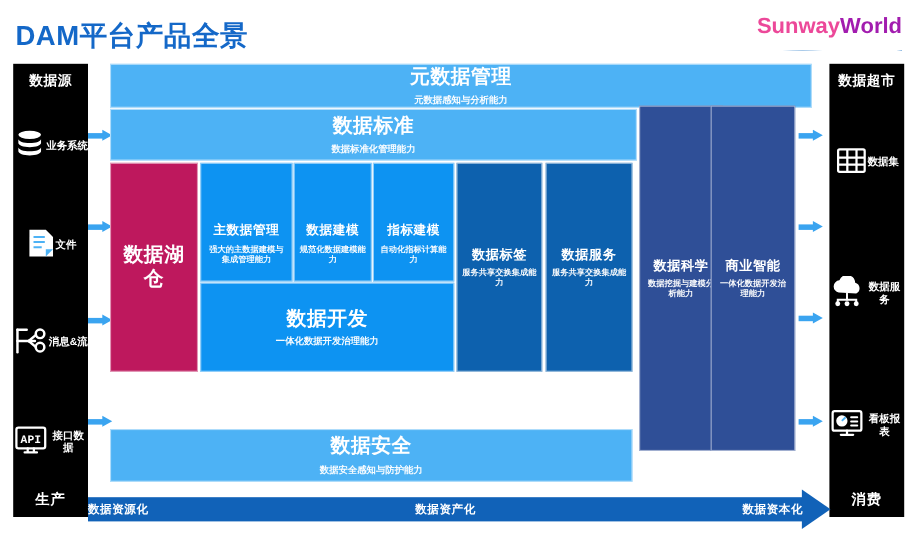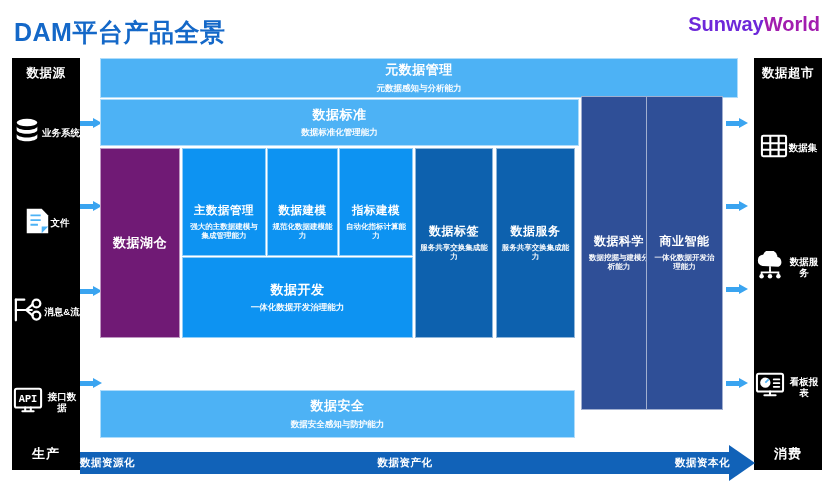--- a/index.html
+++ b/index.html
@@ -18,21 +18,21 @@
   
   .page-title{
     position:absolute;left:14px;top:16px;
     font-size:25px;font-weight:bold;letter-spacing:.5px;
     color:#1468c8;white-space:nowrap;
   }
   .logo{
     position:absolute;right:14px;top:14px;
     font-size:20px;font-weight:bold;white-space:nowrap;line-height:1;
   }
-  .logo .sw{color:#6d28d9;}
+  .logo .sw{color:#ec4899;}
   .logo .wd{color:#a21caf;}
   .logo .swoosh{
     position:absolute;left:2px;right:0;top:23px;height:9px;
     overflow:hidden;
   }
 
   
   .side{
     position:absolute;top:58px;width:68px;height:412px;
     background:#000000;
@@ -68,30 +68,30 @@
 
   
   .core{position:absolute;left:100px;top:58px;width:640px;height:390px;}
 
   .box{
     position:absolute;box-sizing:border-box;
     display:flex;flex-direction:column;align-items:center;justify-content:center;
     text-align:center;padding:2px 4px;
     border:1px solid rgba(255,255,255,.55);
   }
-  .box .t{font-size:13px;font-weight:bold;line-height:1.2;letter-spacing:.5px;}
+  .box .t{font-size:18px;font-weight:bold;line-height:1.2;letter-spacing:.5px;}
   .box .s{font-size:8.5px;font-weight:bold;line-height:1.25;margin-top:5px;opacity:.97;}
   .box.small .t{font-size:11.5px;margin-top:40px;}
   .box.small .s{font-size:7.5px;margin-top:4px;}
   .box.vert .t{font-size:12px;}
   .box.vert .s{font-size:7.5px;margin-top:4px;}
 
   .c-light  {background:#4db2f5;}
   .c-mid    {background:#0d93f2;}
-  .c-cyan   {background:#701a75;}
+  .c-cyan   {background:#be185d;}
   .c-deep   {background:#0d61ae;}
   .c-navy   {background:#2f4f97;}
 
   
   .banner{position:absolute;left:80px;top:452px;width:674px;height:22px;}
   .banner .body{position:absolute;left:0;top:0;width:650px;height:22px;background:#1162b8;}
   .banner .tip{position:absolute;left:649px;top:-7px;width:0;height:0;
     border-top:18px solid transparent;border-bottom:18px solid transparent;
     border-left:26px solid #1162b8;}
   .banner .labels{

